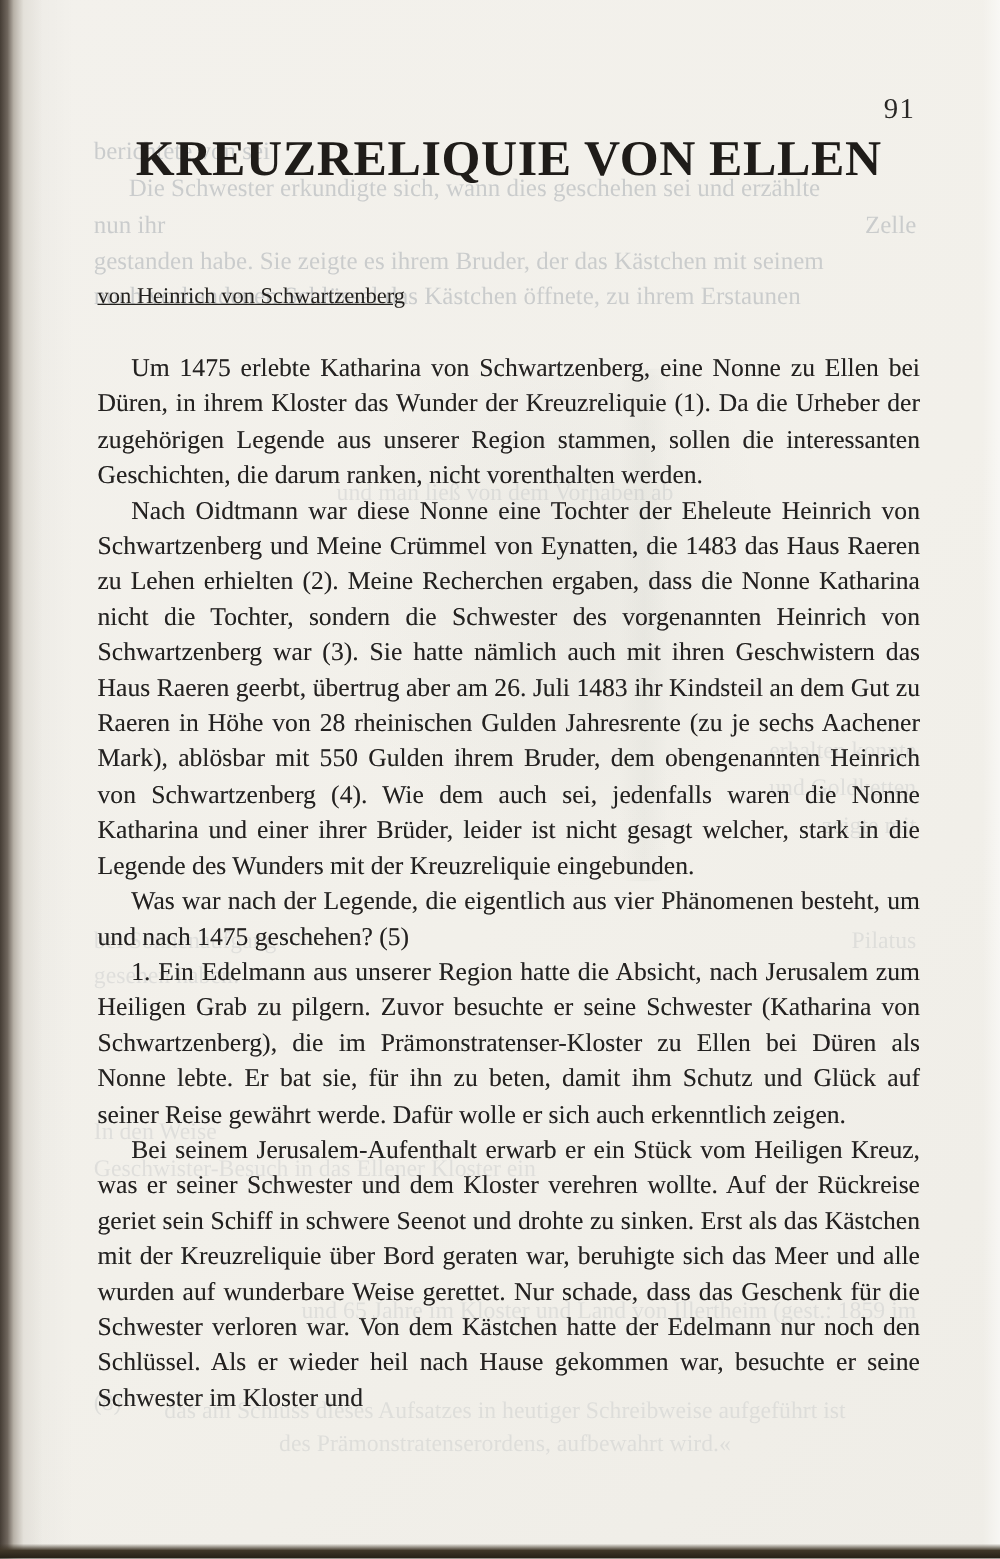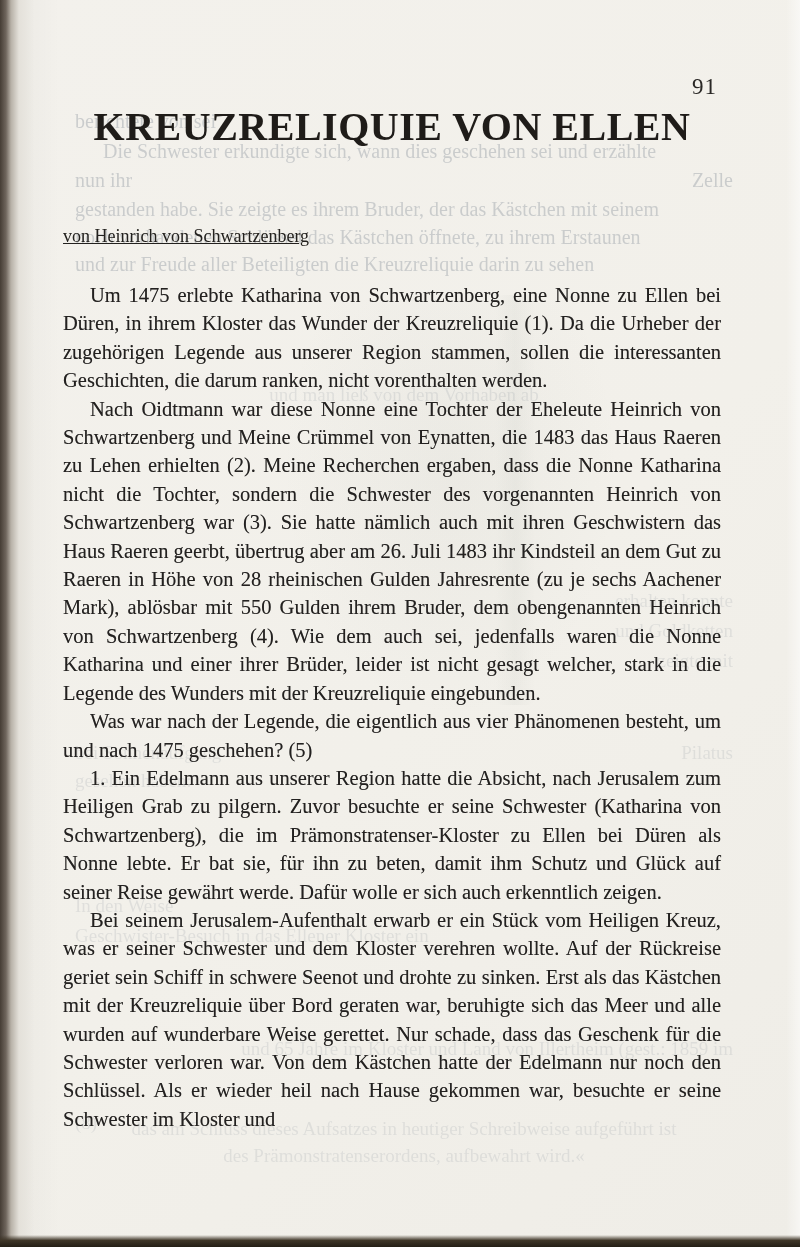--- a/index.html
+++ b/index.html
@@ -19,21 +19,21 @@
   }
   .edge-left{
     position:absolute;left:0;top:0;bottom:0;width:34px;pointer-events:none;
     background:linear-gradient(to right,#453d35 0px,#6f665d 6px,#b7b1a7 11px,#e4e1da 19px,rgba(232,229,222,0) 34px);
   }
   .edge-bottom{
     position:absolute;left:0;right:0;bottom:0;height:12px;pointer-events:none;
     background:linear-gradient(to top,#241f16 0%,#3f3628 55%,rgba(85,73,60,0) 100%);
   }
   .column{
-    position:absolute;left:63px;top:0;width:658px;height:977px;
+    position:absolute;left:78px;top:0;width:658px;height:977px;
   }
   .page-number{
     position:absolute;top:74px;right:4px;
     font-size:23px;color:#2a2826;letter-spacing:1px;
   }
   .title-block{
     position:absolute;top:103px;left:0;width:658px;
     text-align:center;color:#1f1c19;
     font-weight:bold;font-size:40px;line-height:47px;letter-spacing:0.5px;
   }
@@ -77,21 +77,20 @@
 
   <div class="ghost-img a"></div>
   <div class="ghost-img b"></div>
   <div class="ghost-layer">
       <div class="ghost-line" style="top: 110px; left: 0px;">berichtete von sei</div>
       <div class="ghost-line" style="top: 140px; left: 28px;">Die Schwester erkundigte sich, wann dies geschehen sei und erzählte</div>
       <div class="ghost-line" style="top: 169px; left: 0px;">nun ihr</div>
       <div class="ghost-line" style="top: 169px; right: 0px;">Zelle</div>
       <div class="ghost-line" style="top: 198px; left: 0px;">gestanden habe. Sie zeigte es ihrem Bruder, der das Kästchen mit seinem</div>
       <div class="ghost-line" style="top: 226px; left: 0px;">noch vorhandenen Schlüssel das Kästchen öffnete, zu ihrem Erstaunen</div>
-      <div class="ghost-line" style="top: 253px; left: 0px;">und zur Freude aller Beteiligten die Kreuzreliquie darin zu sehen</div>
       <div class="ghost-line faint" style="top: 384px; left: 50%; transform: translateX(-50%);">und man ließ von dem Vorhaben ab</div>
       <div class="ghost-line faint" style="top: 590px; right: 0px;">erhalten konnte</div>
       <div class="ghost-line faint" style="top: 620px; right: 0px;">und Goldketten</div>
       <div class="ghost-line faint" style="top: 650px; right: 0px;">zeigte mit</div>
       <div class="ghost-line faint" style="top: 742px; left: 0px;">bei Sonnenaufgang</div>
       <div class="ghost-line faint" style="top: 742px; right: 0px;">Pilatus</div>
       <div class="ghost-line faint" style="top: 770px; left: 0px;">gesehen haben:</div>
       <div class="ghost-line faint" style="top: 895px; left: 0px;">In den Weise</div>
       <div class="ghost-line faint" style="top: 925px; left: 0px;">Geschwister-Besuch in das Ellener Kloster ein</div>
       <div class="ghost-line faint" style="top: 1038px; right: 0px;">und 65 Jahre im Kloster und Land von Illertheim (gest.: 1859 im</div>

